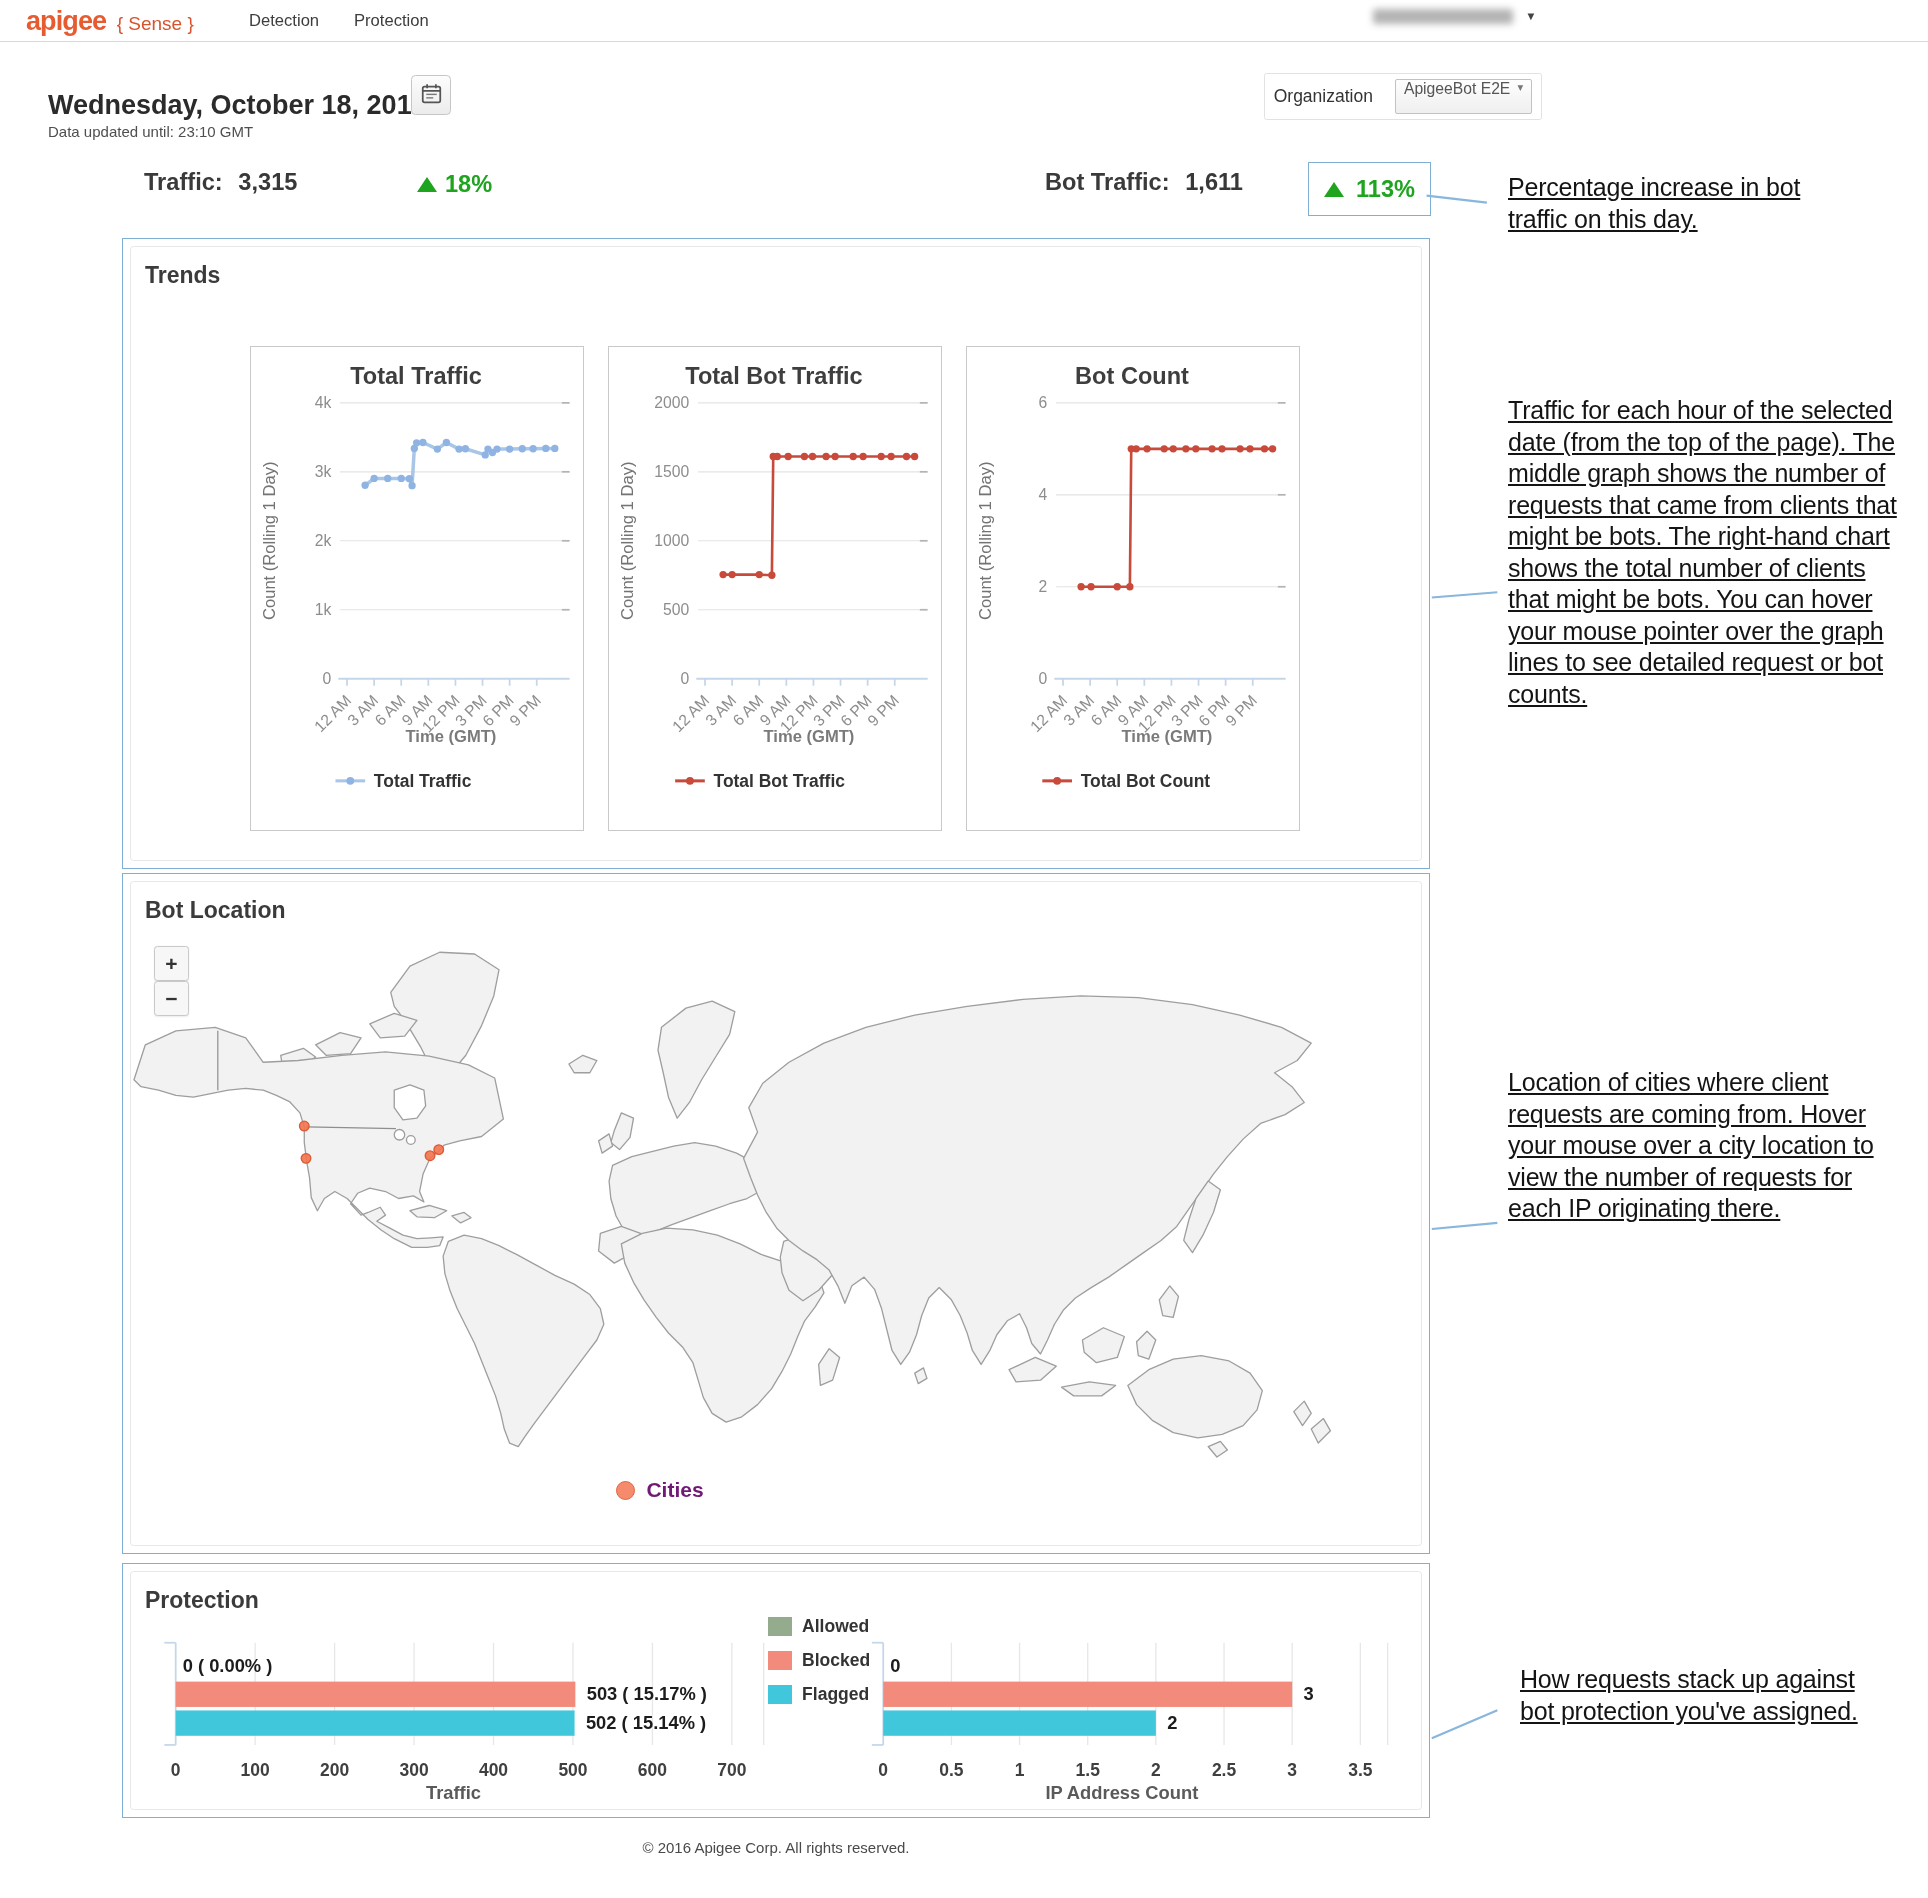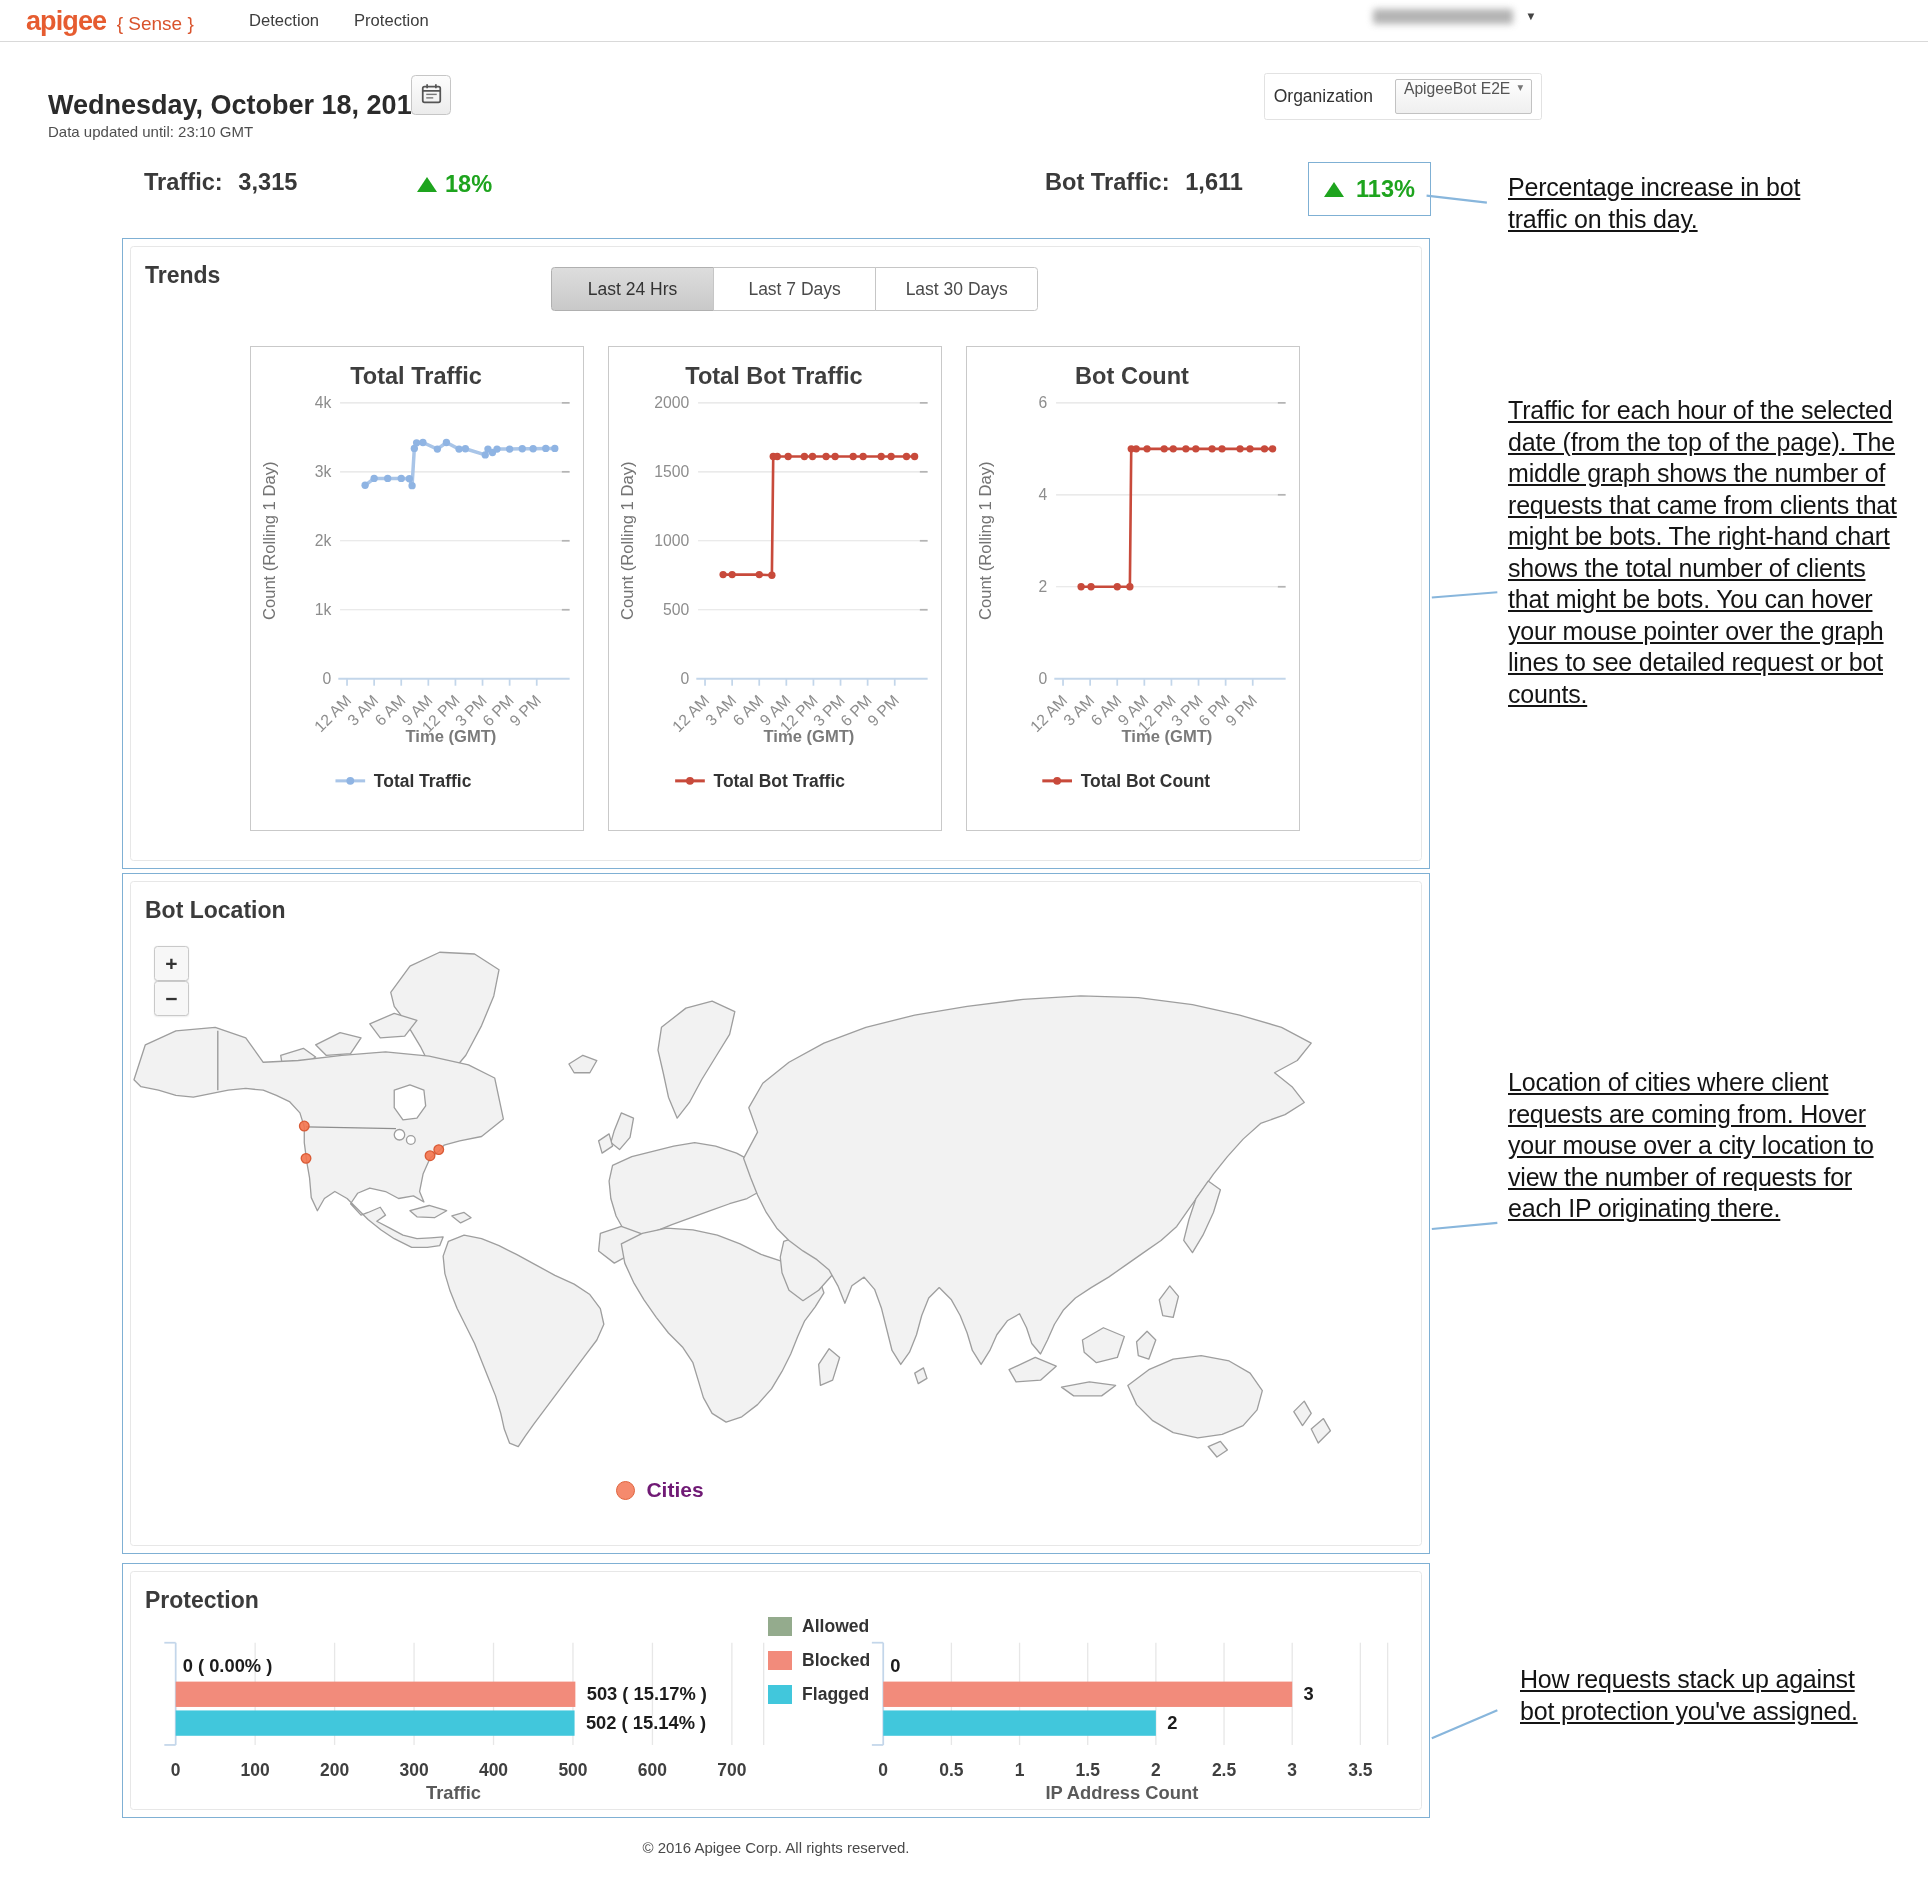--- a/index.html
+++ b/index.html
@@ -148,25 +148,20 @@
     <span class="stat-value">1,611</span>
   </div>
   <div class="bot-delta-box">
     <span class="tri-up"></span>
     <span class="delta-val">113%</span>
   </div>
 
   <section class="panel panel-trends">
     <div class="panel-inner"></div>
     <div class="panel-title">Trends</div>
-    <div class="tabs">
-      <button class="tab active">Last 24 Hrs</button>
-      <button class="tab">Last 7 Days</button>
-      <button class="tab">Last 30 Days</button>
-    </div>
     <div class="chart-card c1">
       <svg width="330" height="481" viewBox="0 0 378 551">
           <text x="189" y="42" font-size="27" fill="#3e3e3e" text-anchor="middle" font-weight="bold">Total Traffic</text>
           <text x="28" y="222" font-size="19" fill="#737373" text-anchor="middle" transform="rotate(-90 28 222)">Count (Rolling 1 Day)</text>
           <text x="92" y="386" font-size="18" fill="#8d8d8d" text-anchor="end">0</text>
           <line x1="102" y1="301" x2="356" y2="301" stroke="#e3e3e3" stroke-width="1.3"></line>
           <line x1="356" y1="301" x2="365" y2="301" stroke="#b4b4b4" stroke-width="2"></line>
           <text x="92" y="307" font-size="18" fill="#8d8d8d" text-anchor="end">1k</text>
           <line x1="102" y1="222" x2="356" y2="222" stroke="#e3e3e3" stroke-width="1.3"></line>
           <line x1="356" y1="222" x2="365" y2="222" stroke="#b4b4b4" stroke-width="2"></line>

